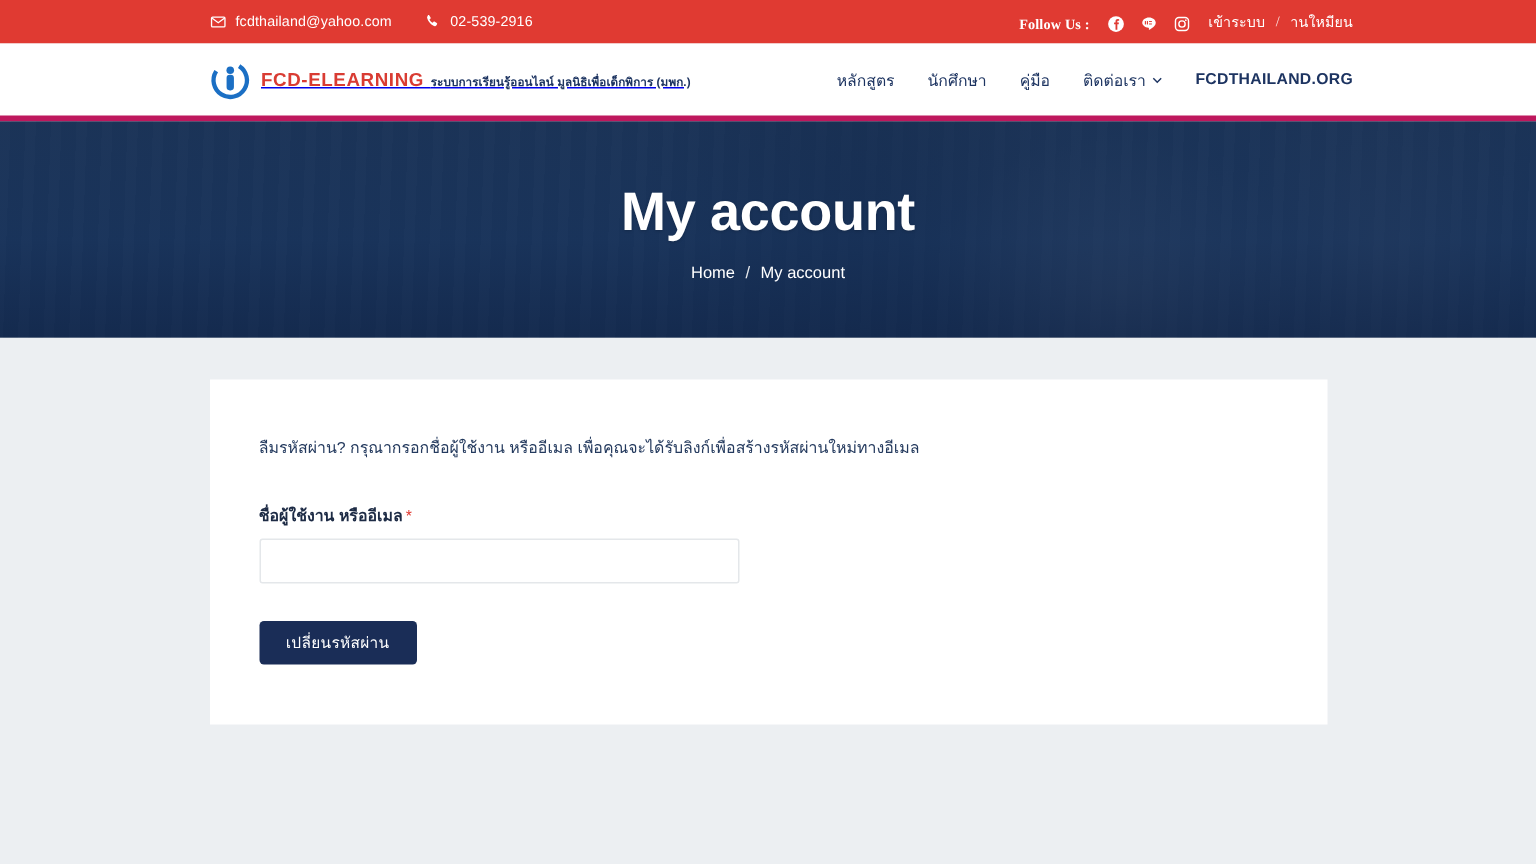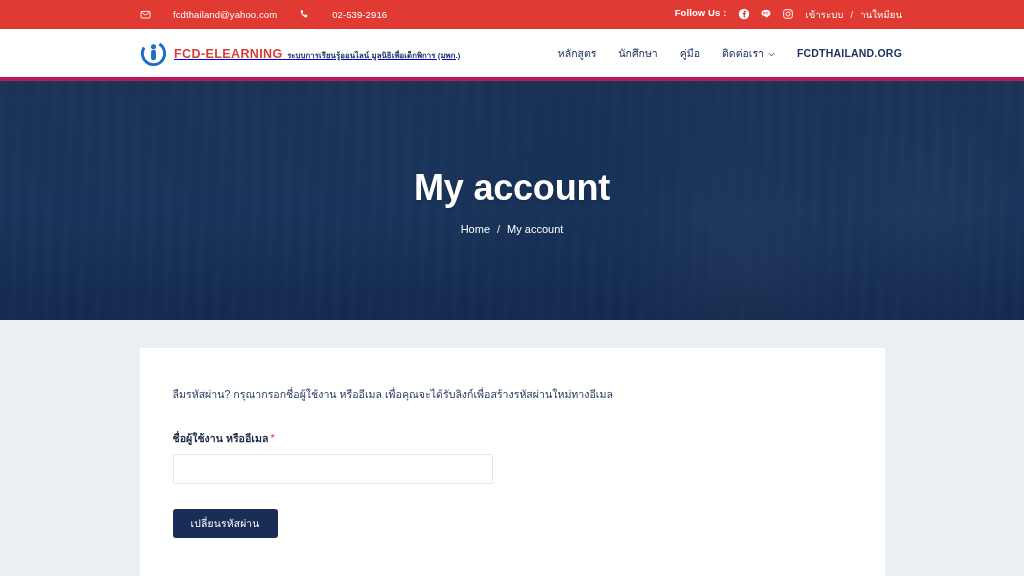--- a/index.html
+++ b/index.html
@@ -23,28 +23,29 @@
     height: 29px;
     background: #e03a32;
     display: flex;
     align-items: center;
     padding: 0 122px 0 140px;
     color: #ffffff;
     font-size: 9.5px;
     letter-spacing: .1px;
   }
   .topbar-left { display: flex; align-items: center; gap: 22px; }
-  .tb-item { display: flex; align-items: center; gap: 22px; white-space: nowrap; }
+  .tb-item { display: flex; align-items: center; gap: 6px; white-space: nowrap; }
   .tb-item svg { display: block; }
   .topbar-right {
     margin-left: auto;
     display: flex;
-    align-items: flex-start;
+    align-items: flex-end;
     gap: 9px;
     white-space: nowrap;
+    font-family: Liberation Serif, serif;
   }
   .follow-label { font-weight: bold; font-size: 9.5px; margin-right: 2px; }
   .social {
     width: 13px; height: 13px;
     display: inline-flex; align-items: center; justify-content: center;
     color: #ffffff;
     cursor: pointer;
   }
   .auth-links { display: flex; align-items: center; gap: 7px; margin-left: 2px; }
   .auth-links a { color: #ffffff; text-decoration: none; font-size: 9.5px; }
@@ -95,21 +96,21 @@
     gap: 4px;
     white-space: nowrap;
     cursor: pointer;
   }
   .nav-item.strong { font-weight: bold; letter-spacing: .2px; }
   .chev { display: inline-block; }
 
   
   .hero {
     position: relative;
-    height: 239px;
+    height: 144px;
     overflow: hidden;
     background: #16305a;
   }
   .hero-photo {
     position: absolute;
     inset: 0;
     background:
       radial-gradient(ellipse 180px 150px at 73% 78%, rgba(190,175,160,.55), rgba(190,175,160,0) 70%),
       radial-gradient(ellipse 150px 180px at 90% 62%, rgba(175,160,150,.42), rgba(175,160,150,0) 70%),
       radial-gradient(ellipse 210px 190px at 56% 36%, rgba(30,28,32,.55), rgba(30,28,32,0) 72%),

